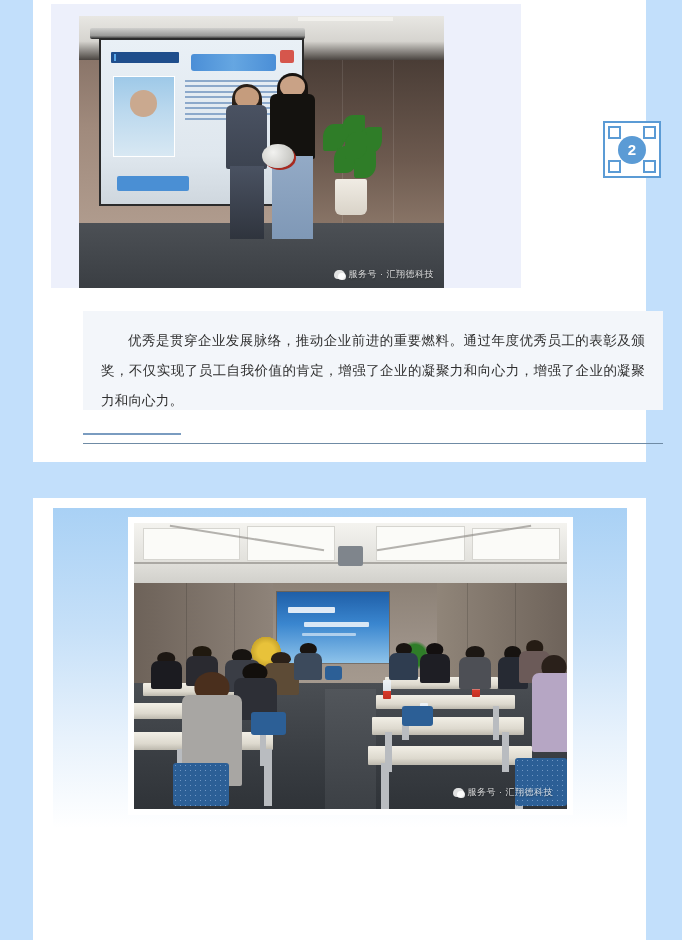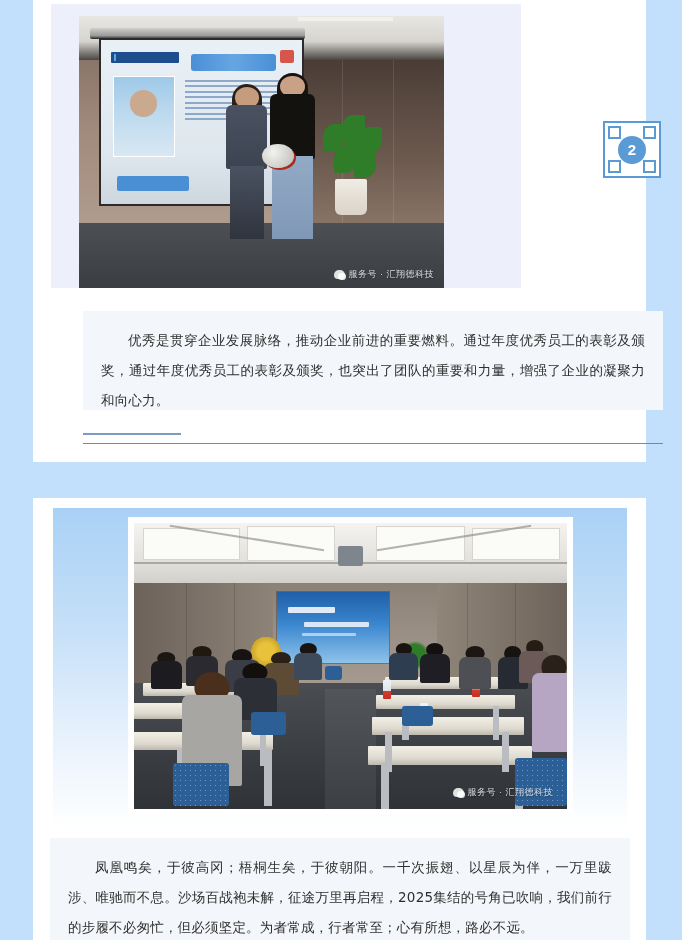--- a/index.html
+++ b/index.html
@@ -515,21 +515,21 @@
 
     <div class="badge">
       <span class="corner c-tl"></span>
       <span class="corner c-tr"></span>
       <span class="corner c-bl"></span>
       <span class="corner c-br"></span>
       <span class="circle">2</span>
     </div>
 
     <div class="textbox tb1">
-      <p>优秀是贯穿企业发展脉络，推动企业前进的重要燃料。通过年度优秀员工的表彰及颁奖，通过年度优秀员工的表彰及颁奖，也突出了团队的重要和力量，增强了企业的凝聚力和向心力。</p>
+      <p>优秀是贯穿企业发展脉络，推动企业前进的重要燃料。通过年度优秀员工的表彰及颁奖，不仅实现了员工自我价值的肯定，增强了企业的凝聚力和向心力，增强了企业的凝聚力和向心力。</p>
     </div>
 
     <div class="rule-short"></div>
     <div class="rule-long"></div>
   </div>
 
   <div class="card2">
 
     <div class="card2-panel">
       <div class="photo2">
@@ -656,17 +656,14 @@
           <div class="wm wm2">
             <span class="wm-ico"></span>
             <span>服务号 · 汇翔德科技</span>
           </div>
         </div>
       </div>
     </div>
 
   </div>
 
-  <div class="textbox tb2">
-    <p>凤凰鸣矣，于彼高冈；梧桐生矣，于彼朝阳。一千次振翅、以星辰为伴，一万里跋涉、唯驰而不息。沙场百战袍未解，征途万里再启程，2025集结的号角已吹响，我们前行的步履不必匆忙，但必须坚定。为者常成，行者常至；心有所想，路必不远。</p>
-  </div>
 
 </div>
 
 </body></html>

